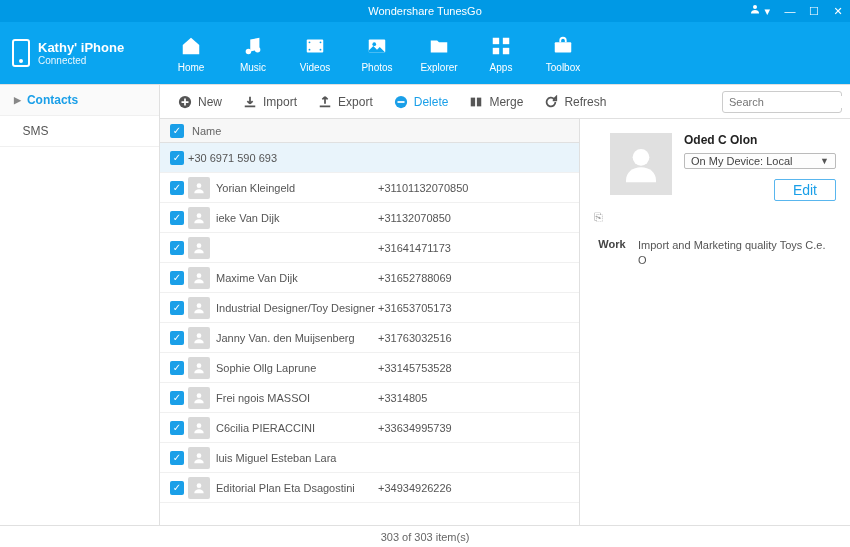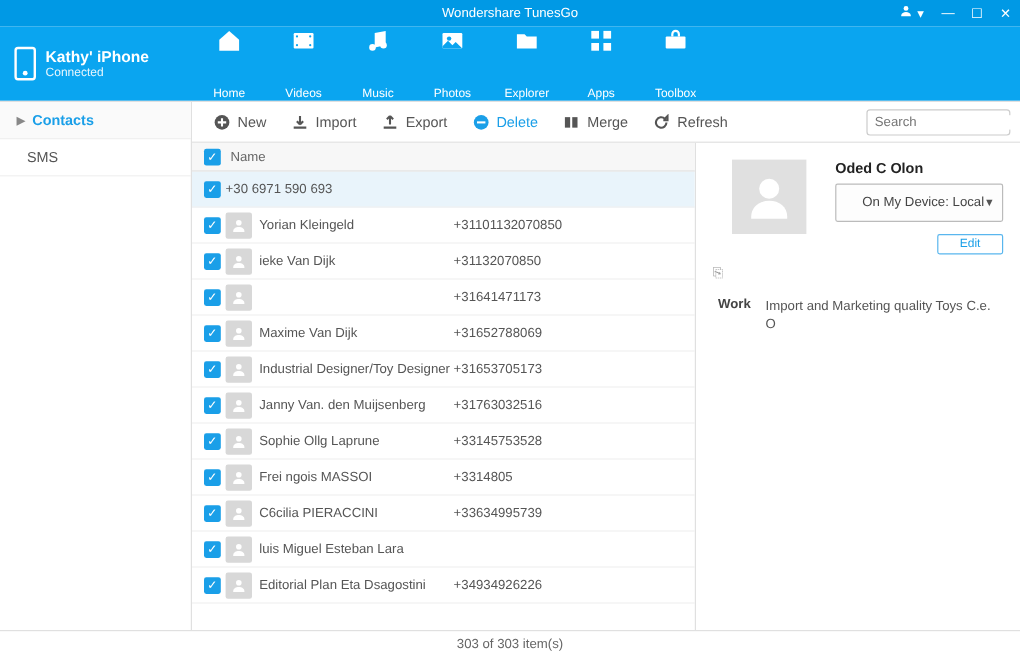--- a/index.html
+++ b/index.html
@@ -11,21 +11,21 @@
 .titlebar .user-icon { position: absolute; right: 80px; top: 3px; cursor: pointer; }
 
 .navbar { height: 62px; background: #0aa5f0; display: flex; align-items: stretch; }
 .device-block { width: 160px; display: flex; align-items: center; padding: 0 12px; color: #fff; gap: 8px; }
 .device-block .phone-icon { width: 18px; height: 28px; border: 2px solid #fff; border-radius: 3px; position: relative; }
 .device-block .phone-icon::after { content: ""; position: absolute; bottom: 2px; left: 50%; transform: translateX(-50%); width: 4px; height: 4px; border-radius: 50%; background: #fff; }
 .device-block .dev-name { font-weight: bold; font-size: 13px; }
 .device-block .dev-status { font-size: 10px; opacity: .9; }
 
 .nav-items { display: flex; flex: 1; }
-.nav-item { width: 62px; display: flex; flex-direction: column; align-items: center; justify-content: space-between; color: #fff; font-size: 10px; gap: 4px; cursor: pointer; }
+.nav-item { width: 62px; display: flex; flex-direction: column; align-items: center; justify-content: center; color: #fff; font-size: 10px; gap: 4px; cursor: pointer; }
 .nav-item.active { background: #0b7ec4; }
 .nav-item .nicon { width: 24px; height: 24px; display: flex; align-items: center; justify-content: center; }
 .nav-item svg { fill: #fff; }
 
 .body { display: flex; height: calc(547px - 22px - 62px - 22px); border-top: 1px solid #e0e0e0; }
 
 .sidebar { width: 160px; border-right: 1px solid #e0e0e0; background: #fff; }
 .sidebar-item { padding: 8px 14px; font-size: 12px; cursor: pointer; border-bottom: 1px solid #f0f0f0; color: #555; display:flex; align-items:center; gap:6px; }
 .sidebar-item.active { color: #1a9fe8; font-weight: bold; background:#fafafa; }
 .sidebar-item .tri { font-size:9px; color:#888; }
@@ -50,28 +50,28 @@
 .trow { display: flex; align-items: center; height: 30px; border-bottom: 1px solid #f0f0f0; padding-left:6px; font-size: 11px; color: #555; cursor:pointer; }
 .trow.sel { background: #e9f4fb; }
 .trow .col-chk { width: 22px; display:flex; justify-content:center; }
 .chkbox { width:14px; height:14px; background:#1a9fe8; border-radius:2px; display:flex; align-items:center; justify-content:center; color:#fff; font-size:10px; }
 .avatar-sm { width: 22px; height: 22px; background: #d8d8d8; border-radius:2px; display:flex; align-items:center; justify-content:center; margin-right:6px; }
 .avatar-sm svg { fill: #fff; width:14px; height:14px; }
 .trow .col-name { width:190px; display:flex; align-items:center; }
 .trow .col-phone { flex:1; }
 
 .detail { width: 270px; padding: 14px; font-size: 11px; color:#444; }
-.detail-top { display:flex; gap:24px;padding-left:16px; }
+.detail-top { display:flex; gap:12px;padding-left:16px; }
 .avatar-lg { width:62px; height:62px; background:#e0e0e0; display:flex; align-items:center; justify-content:center; }
 .avatar-lg svg { fill:#fff; width:40px; height:40px; }
 .detail-right { flex:1; display:flex; flex-direction:column; gap:6px; }
 .detail-name { font-weight:bold; font-size:12px; color:#222; }
-.sel-box { border:1px solid #bbb; height:32px; font-size:11px; padding:0 6px; display:flex; align-items:center; justify-content:flex-end; cursor:pointer; border-radius:2px; background:#fdfdfd; }
+.sel-box { border:1px solid #bbb; height:16px; font-size:11px; padding:0 6px; display:flex; align-items:center; justify-content:space-between; cursor:pointer; border-radius:2px; background:#fdfdfd; }
 .sel-box .arr { font-size:9px; color:#555; }
-.edit-btn { align-self:flex-end; margin-top:4px; border:1px solid #59b6ee; color:#1a9fe8; background:#fff; padding:2px 18px; font-size:10px; cursor:pointer; border-radius:2px; }
+.edit-btn { align-self:flex-end; margin-top:4px; border:1px solid #59b6ee; color:#1a9fe8; background:#fff; padding:2px 18px; font-size:14px; cursor:pointer; border-radius:2px; }
 .book-icon { margin-top:10px; color:#999; font-size:11px; }
 .work-row { margin-top:14px; display:flex; gap:8px; font-size:11px; }
 .work-row .lbl { font-weight:bold; width:36px; text-align:center; }
 .work-row .val { flex:1; line-height:1.35; color:#555; }
 
 .footer { height: 22px; border-top:1px solid #e0e0e0; display:flex; align-items:center; justify-content:center; font-size:11px; color:#666; }
 .tbody::-webkit-scrollbar{width:8px;} .tbody::-webkit-scrollbar-thumb{background:#ccc;border-radius:4px;}
 </style>
 </head>
 <body>
@@ -104,38 +104,38 @@
         <div class="nicon">
           <svg width="22" height="22" viewBox="0 0 24 24">
             <path d="M3 11l9-8 9 8v10H3z"></path>
           </svg>
         </div>
         <span>Home</span>
       </div>
       <div class="nav-item">
         <div class="nicon">
           <svg width="22" height="22" viewBox="0 0 24 24">
+            <path d="M9 18V5l10-2v13"></path>
+            <circle cx="7" cy="18" r="3"></circle>
+            <circle cx="17" cy="16" r="3"></circle>
+          </svg>
+        </div>
+        <span>Music</span>
+      </div>
+      <div class="nav-item">
+        <div class="nicon">
+          <svg width="22" height="22" viewBox="0 0 24 24">
             <rect x="3" y="5" width="18" height="14" rx="1"></rect>
             <circle cx="6" cy="8" r="1" fill="#0aa5f0"></circle>
             <circle cx="6" cy="16" r="1" fill="#0aa5f0"></circle>
             <circle cx="18" cy="8" r="1" fill="#0aa5f0"></circle>
             <circle cx="18" cy="16" r="1" fill="#0aa5f0"></circle>
           </svg>
         </div>
         <span>Videos</span>
-      </div>
-      <div class="nav-item">
-        <div class="nicon">
-          <svg width="22" height="22" viewBox="0 0 24 24">
-            <path d="M9 18V5l10-2v13"></path>
-            <circle cx="7" cy="18" r="3"></circle>
-            <circle cx="17" cy="16" r="3"></circle>
-          </svg>
-        </div>
-        <span>Music</span>
       </div>
       <div class="nav-item">
         <div class="nicon">
           <svg width="22" height="22" viewBox="0 0 24 24">
             <rect x="3" y="5" width="18" height="14" rx="1"></rect>
             <circle cx="9" cy="10" r="2" fill="#0aa5f0"></circle>
             <path d="M3 17l5-5 4 4 3-3 6 6H3z" fill="#0aa5f0"></path>
           </svg>
         </div>
         <span>Photos</span>

